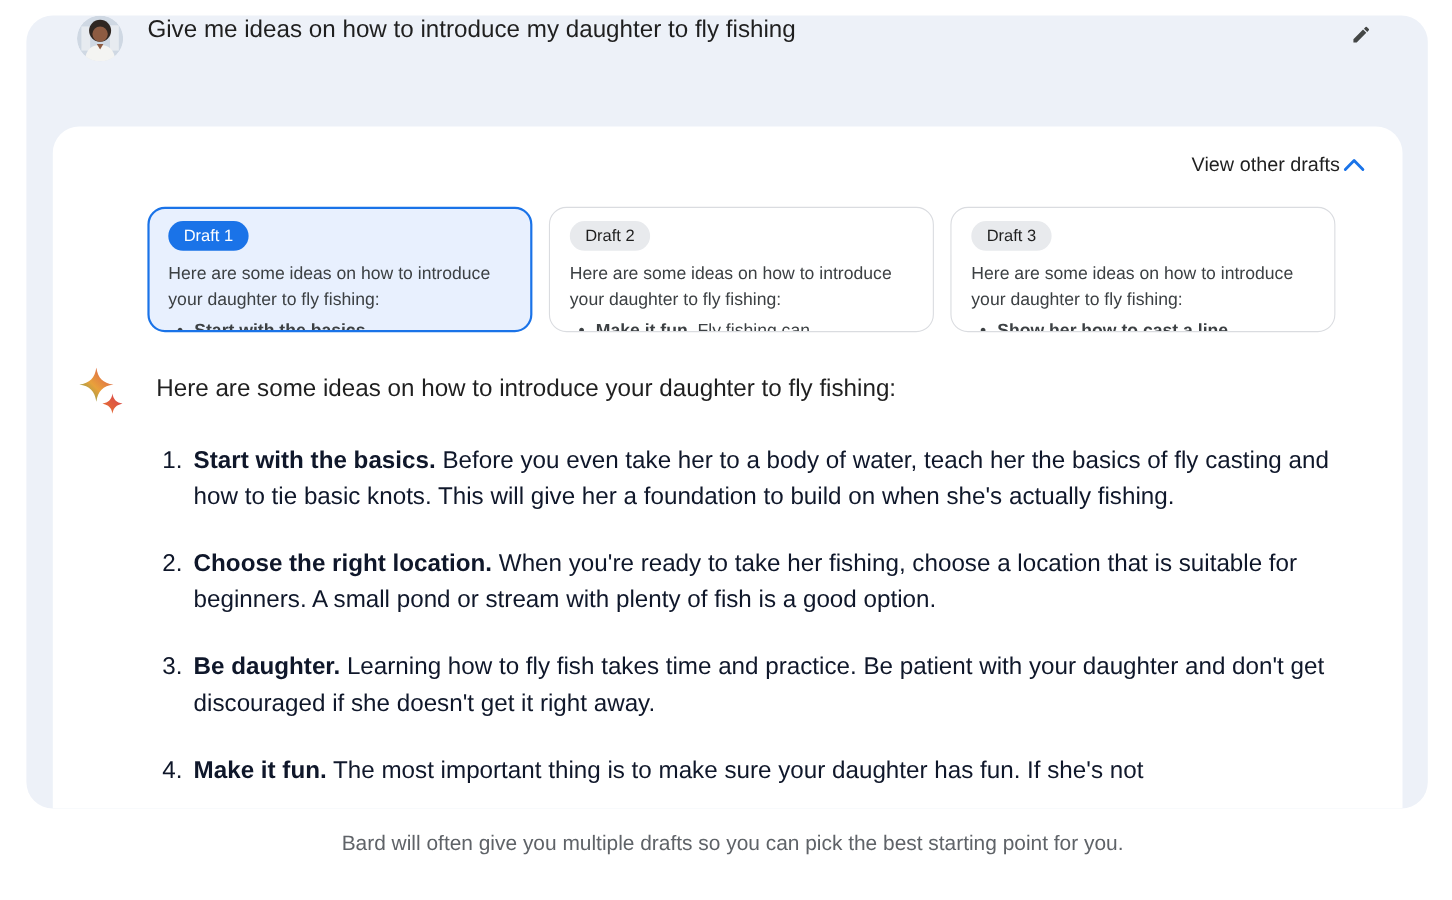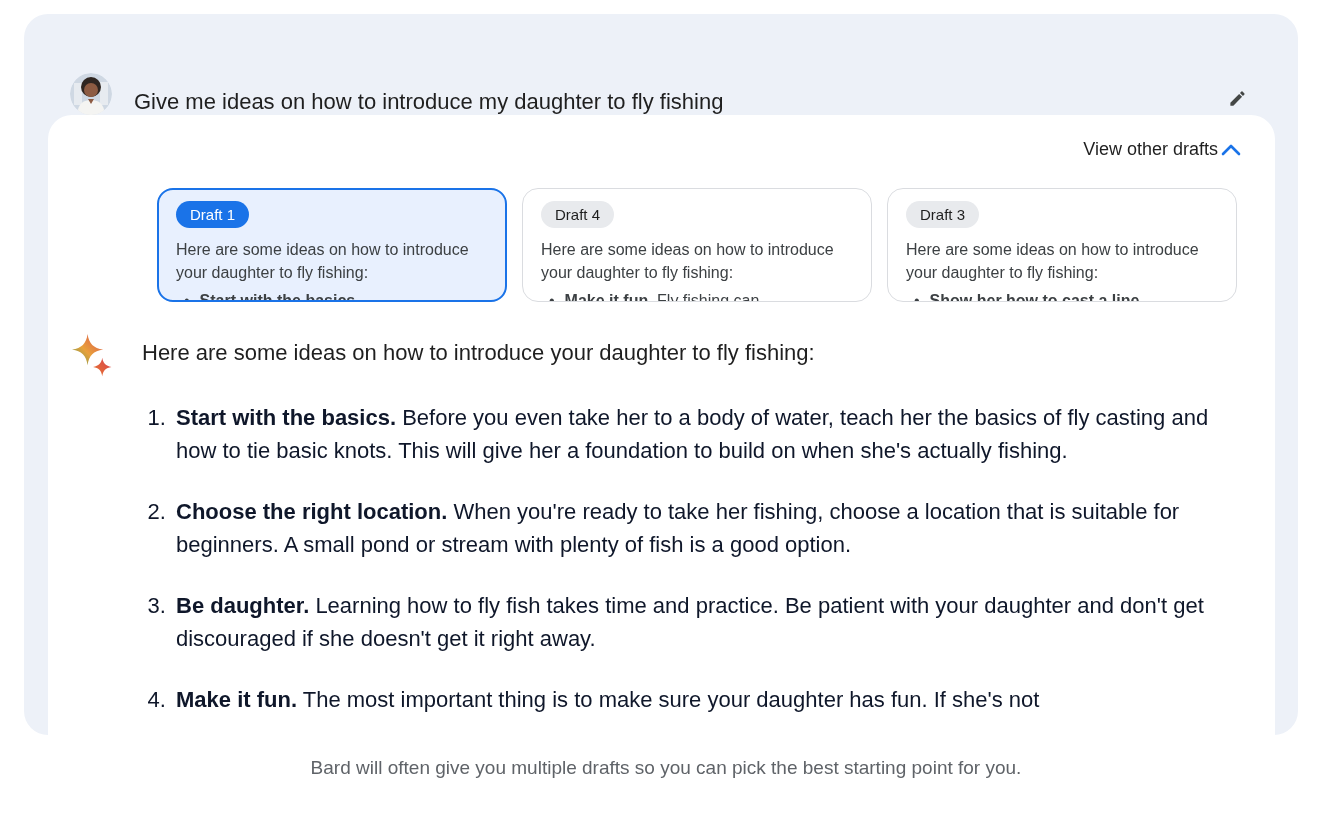--- a/index.html
+++ b/index.html
@@ -4,35 +4,35 @@
 <style>
   * { margin:0; padding:0; box-sizing:border-box; }
   html,body { width:1320px; height:818px; background:#ffffff;
     font-family:"Liberation Sans", sans-serif; color:#1f1f1f; overflow:hidden; }
 
   .chat-frame { position:absolute; left:24px; top:14px; width:1274px; height:721px;
     background:#edf1f8; border-radius:24px; overflow:hidden; }
 
   
   .query-row { position:absolute; left:0; top:0; width:100%; height:101px;
-    display:flex; align-items:flex-end; padding:0 44px 0 46px; }
+    display:flex; align-items:flex-start; padding:0 44px 0 46px; }
   .avatar { width:42px; height:42px; border-radius:50%; overflow:hidden; flex:0 0 auto; }
   .query-text { margin-left:22px; font-size:22px; color:#1f1f1f; }
   .edit-btn { margin-left:auto; width:34px; height:34px; border:none; background:transparent;
     display:flex; align-items:center; justify-content:center; cursor:pointer; border-radius:50%; }
 
   
   .response-card { position:absolute; left:24px; right:23px; top:101px; bottom:0;
     background:#ffffff; border-radius:24px 24px 0 0; }
 
   .view-drafts { position:absolute; top:24px; right:34px; display:flex; align-items:center;
     gap:3px; background:transparent; border:none; cursor:pointer;
     font-family:"Liberation Sans", sans-serif; font-size:18px; color:#1f1f1f; }
 
-  .drafts-row { position:absolute; left:109px; top:73px; display:flex; gap:15px; }
+  .drafts-row { position:absolute; left:86px; top:73px; display:flex; gap:15px; }
   .draft-card { width:350px; height:114px; border:1px solid #dadce0; border-radius:16px;
     background:#ffffff; padding:12px 18px 0 18px; overflow:hidden; cursor:pointer; text-align:left; }
   .draft-card.selected { background:#e8f0fe; border:2px solid #1a73e8; padding:11px 17px 0 17px; }
   .draft-pill { display:inline-block; border-radius:999px; padding:5px 14px; font-size:15px;
     background:#e8eaed; color:#1f1f1f; }
   .draft-card.selected .draft-pill { background:#1a73e8; color:#ffffff; }
   .draft-preview { margin-top:10px; font-size:16px; line-height:23px; color:#3c4043; }
   .draft-bullet { margin-top:6px; font-size:16px; line-height:22px; color:#3c4043;
     padding-left:8px; display:flex; gap:10px; }
   .bold { font-weight:bold; }
@@ -86,21 +86,21 @@
       <button class="draft-card selected">
         <span class="draft-pill">Draft 1</span>
         <div class="draft-preview">Here are some ideas on how to introduce your daughter to fly fishing:</div>
         <div class="draft-bullet">
           <span>•</span>
           <span><span class="bold">Start with the basics</span> <span></span></span>
         </div>
       </button>
 
       <button class="draft-card">
-        <span class="draft-pill">Draft 4</span>
+        <span class="draft-pill">Draft 2</span>
         <div class="draft-preview">Here are some ideas on how to introduce your daughter to fly fishing:</div>
         <div class="draft-bullet">
           <span>•</span>
           <span><span class="bold">Make it fun.</span> <span>Fly fishing can</span></span>
         </div>
       </button>
 
       <button class="draft-card">
         <span class="draft-pill">Draft 3</span>
         <div class="draft-preview">Here are some ideas on how to introduce your daughter to fly fishing:</div>

